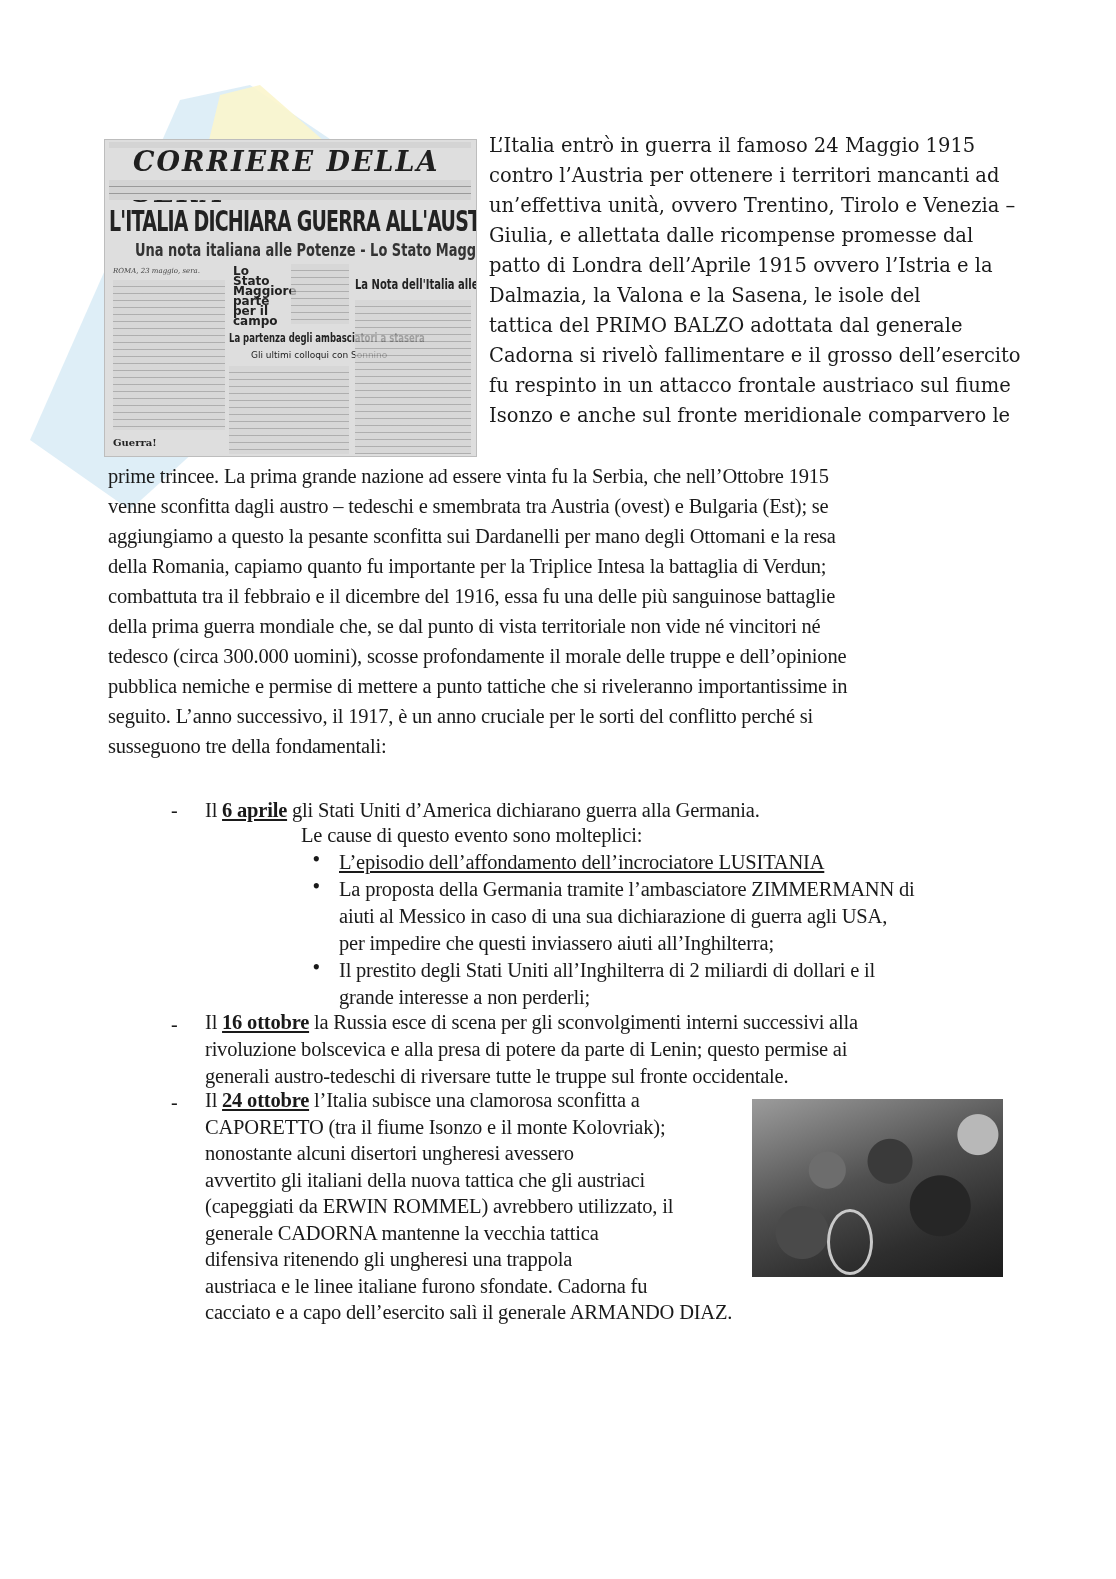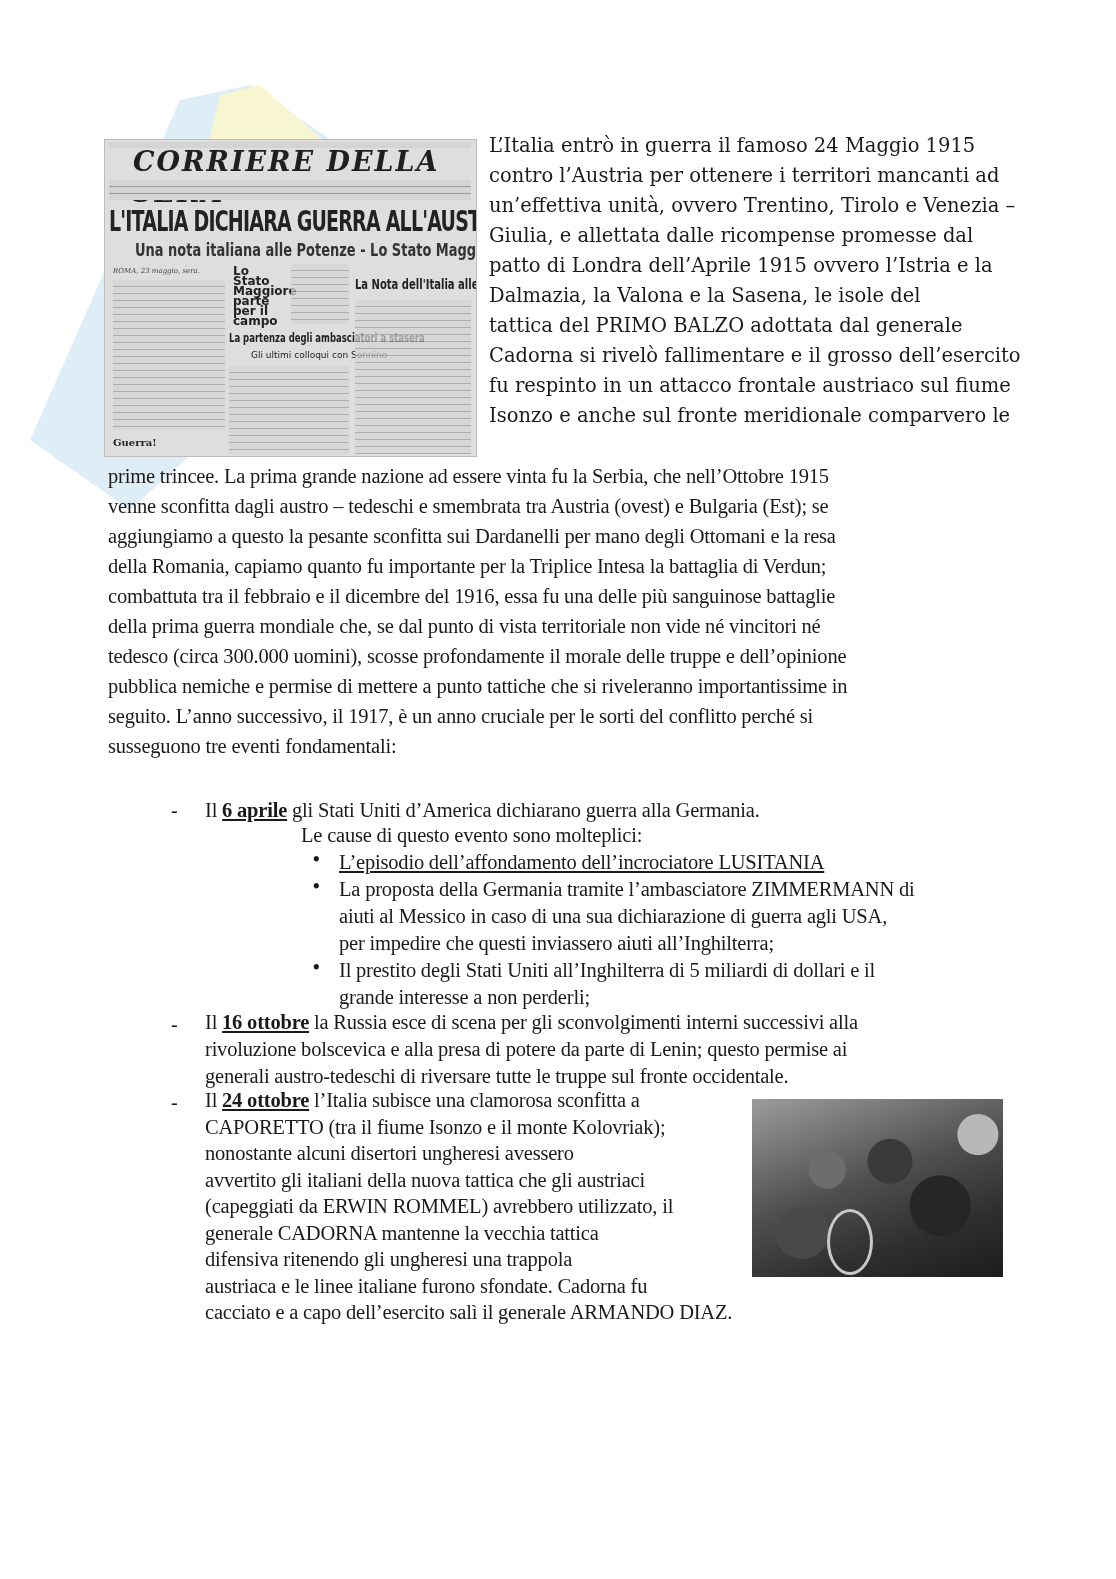--- a/index.html
+++ b/index.html
@@ -72,42 +72,42 @@
 <div class="para narrow" style="left:108px;top:461px;font-family:Liberation Serif, serif;">
   <div>prime trincee. La prima grande nazione ad essere vinta fu la Serbia, che nell’Ottobre 1915</div>
   <div>venne sconfitta dagli austro – tedeschi e smembrata tra Austria (ovest) e Bulgaria (Est); se</div>
   <div>aggiungiamo a questo la pesante sconfitta sui Dardanelli per mano degli Ottomani e la resa</div>
   <div>della Romania, capiamo quanto fu importante per la Triplice Intesa la battaglia di Verdun;</div>
   <div>combattuta tra il febbraio e il dicembre del 1916, essa fu una delle più sanguinose battaglie</div>
   <div>della prima guerra mondiale che, se dal punto di vista territoriale non vide né vincitori né</div>
   <div>tedesco (circa 300.000 uomini), scosse profondamente il morale delle truppe e dell’opinione</div>
   <div>pubblica nemiche e permise di mettere a punto tattiche che si riveleranno importantissime in</div>
   <div>seguito. L’anno successivo, il 1917, è un anno cruciale per le sorti del conflitto perché si</div>
-  <div>susseguono tre eventi fondamentali:</div>
+  <div>susseguono tre della fondamentali:</div>
 </div>
 
 <span class="dash-mark narrow" style="top:795px;">-</span>
 <div class="para narrow" style="left:205px;top:795px;text-align:center;">
   <span>Il </span><span class="u">6 aprile</span><span> gli Stati Uniti d’America dichiarano guerra alla Germania.</span>
 </div>
 <div class="para narrow" style="left:301px;top:822px;line-height:27px;">Le cause di questo evento sono molteplici:</div>
 
 <span class="bullet" style="top:849px;">•</span>
 <div class="para narrow" style="left:339px;top:849px;line-height:27px;text-decoration:underline;">
   <div>L’episodio dell’affondamento dell’incrociatore LUSITANIA</div>
 </div>
 <span class="bullet" style="top:876px;">•</span>
 <div class="para narrow" style="left:339px;top:876px;line-height:27px;">
   <div>La proposta della Germania tramite l’ambasciatore ZIMMERMANN  di</div>
   <div>aiuti al Messico in caso di una sua dichiarazione di guerra agli USA,</div>
   <div>per impedire che questi inviassero aiuti all’Inghilterra;</div>
 </div>
 <span class="bullet" style="top:957px;">•</span>
 <div class="para narrow" style="left:339px;top:957px;line-height:27px;">
-  <div>Il prestito degli Stati Uniti all’Inghilterra di 5 miliardi di dollari  e il</div>
+  <div>Il prestito degli Stati Uniti all’Inghilterra di 2 miliardi di dollari  e il</div>
   <div>grande interesse a non perderli;</div>
 </div>
 
 <span class="dash-mark narrow" style="top:1009px;">-</span>
 <div class="para narrow" style="left:205px;top:1009px;line-height:27px;">
   <div><span>Il </span><span class="u">16 ottobre</span><span> la Russia esce di scena per gli sconvolgimenti interni successivi alla</span></div>
   <div>rivoluzione bolscevica e alla presa di potere da parte di Lenin; questo permise ai</div>
   <div>generali austro-tedeschi di riversare tutte le truppe sul fronte occidentale.</div>
 </div>
 

